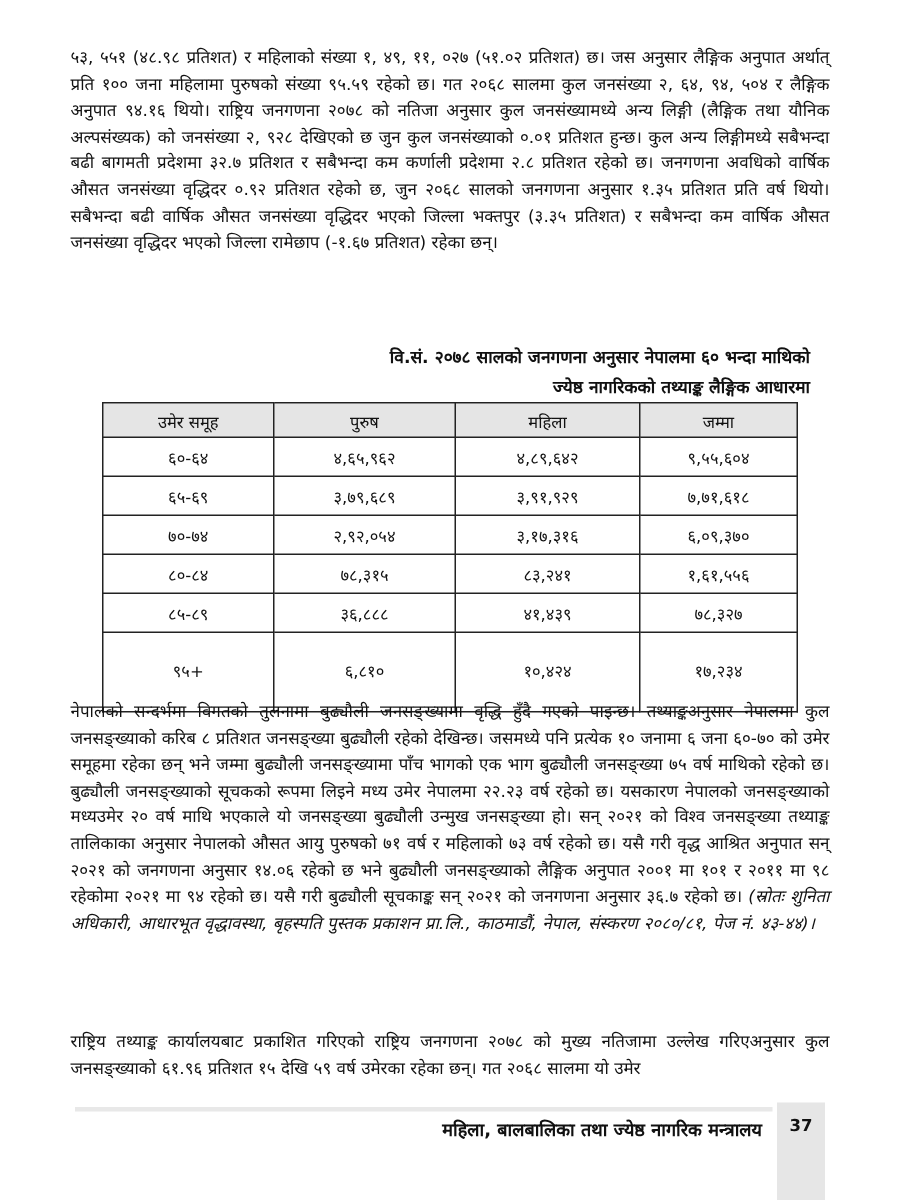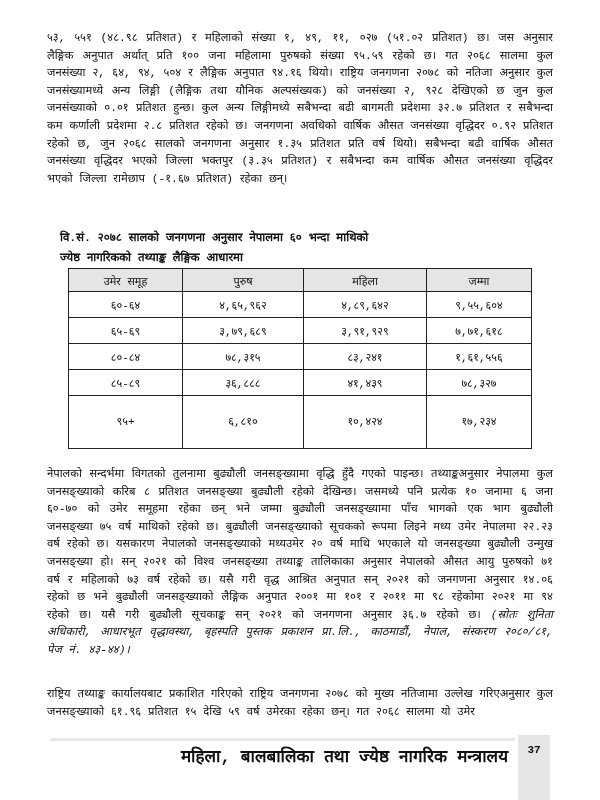--- a/index.html
+++ b/index.html
@@ -1,35 +1,35 @@
 <!DOCTYPE html>
 <html><head>
 <meta charset="utf-8">
 <style>
   html, body { margin: 0; padding: 0; background: #ffffff; }
   body { width: 600px; height: 800px; position: relative; overflow: hidden;
          font-family: "DejaVu Sans", sans-serif; color: #111; }
-  .page { position: absolute; left: 0; top: 0; width: 600px; height: 568px; font-family: Liberation Mono, monospace; }
+  .page { position: absolute; left: 0; top: 0; width: 600px; height: 568px; }
   .para { position: absolute; left: 47px; width: 506px; font-size: 11.3px;
           line-height: 17.6px; text-align: justify; margin: 0; }
   .p1 { top: 30px; }
-  .caption { position: absolute; left: 60px; width: 480px; text-align: left;
+  .caption { position: absolute; left: 60px; width: 480px; text-align: right;
              font-weight: bold; font-size: 11.5px; line-height: 20px; top: 228px; }
   table.data { position: absolute; left: 68px; top: 268px; width: 464px;
                border-collapse: collapse; font-size: 11px; }
   table.data th, table.data td { border: 1px solid #222; text-align: center;
                padding: 0; height: 25px; font-weight: normal; }
   table.data th { background: #e5e5e5; height: 22px; }
   table.data td.last { height: 32px; vertical-align: bottom; padding-bottom: 20px; }
   .p2 { top: 466px; }
   .p3 { top: 686px; }
   .source { font-style: italic; }
   .footer-line { position: absolute; left: 50px; top: 738px; width: 465px; height: 3px;
                  background: #e8e8e8; }
-  .footer-text { position: absolute; right: 92px; top: 744px; font-size: 17px;
+  .footer-text { position: absolute; right: 92px; top: 744px; font-size: 12px;
                  font-weight: bold; }
   .page-num-block { position: absolute; left: 518px; top: 735px; width: 32px; height: 65px;
                     background: #e6e6e6; }
   .page-num { position: absolute; left: 0; width: 32px; top: 9px; text-align: center;
               font-size: 11px; font-weight: bold; }
 </style>
 </head>
 <body>
 
 <div class="page">
@@ -57,20 +57,26 @@
         <td>४,८९,६४२</td>
         <td>९,५५,६०४</td>
       </tr>
       <tr>
         <td>६५-६९</td>
         <td>३,७९,६८९</td>
         <td>३,९१,९२९</td>
         <td>७,७१,६१८</td>
       </tr>
       <tr>
+        <td>७०-७४</td>
+        <td>२,९२,०५४</td>
+        <td>३,१७,३१६</td>
+        <td>६,०९,३७०</td>
+      </tr>
+      <tr>
         <td>८०-८४</td>
         <td>७८,३१५</td>
         <td>८३,२४१</td>
         <td>१,६१,५५६</td>
       </tr>
       <tr>
         <td>८५-८९</td>
         <td>३६,८८८</td>
         <td>४१,४३९</td>
         <td>७८,३२७</td>

